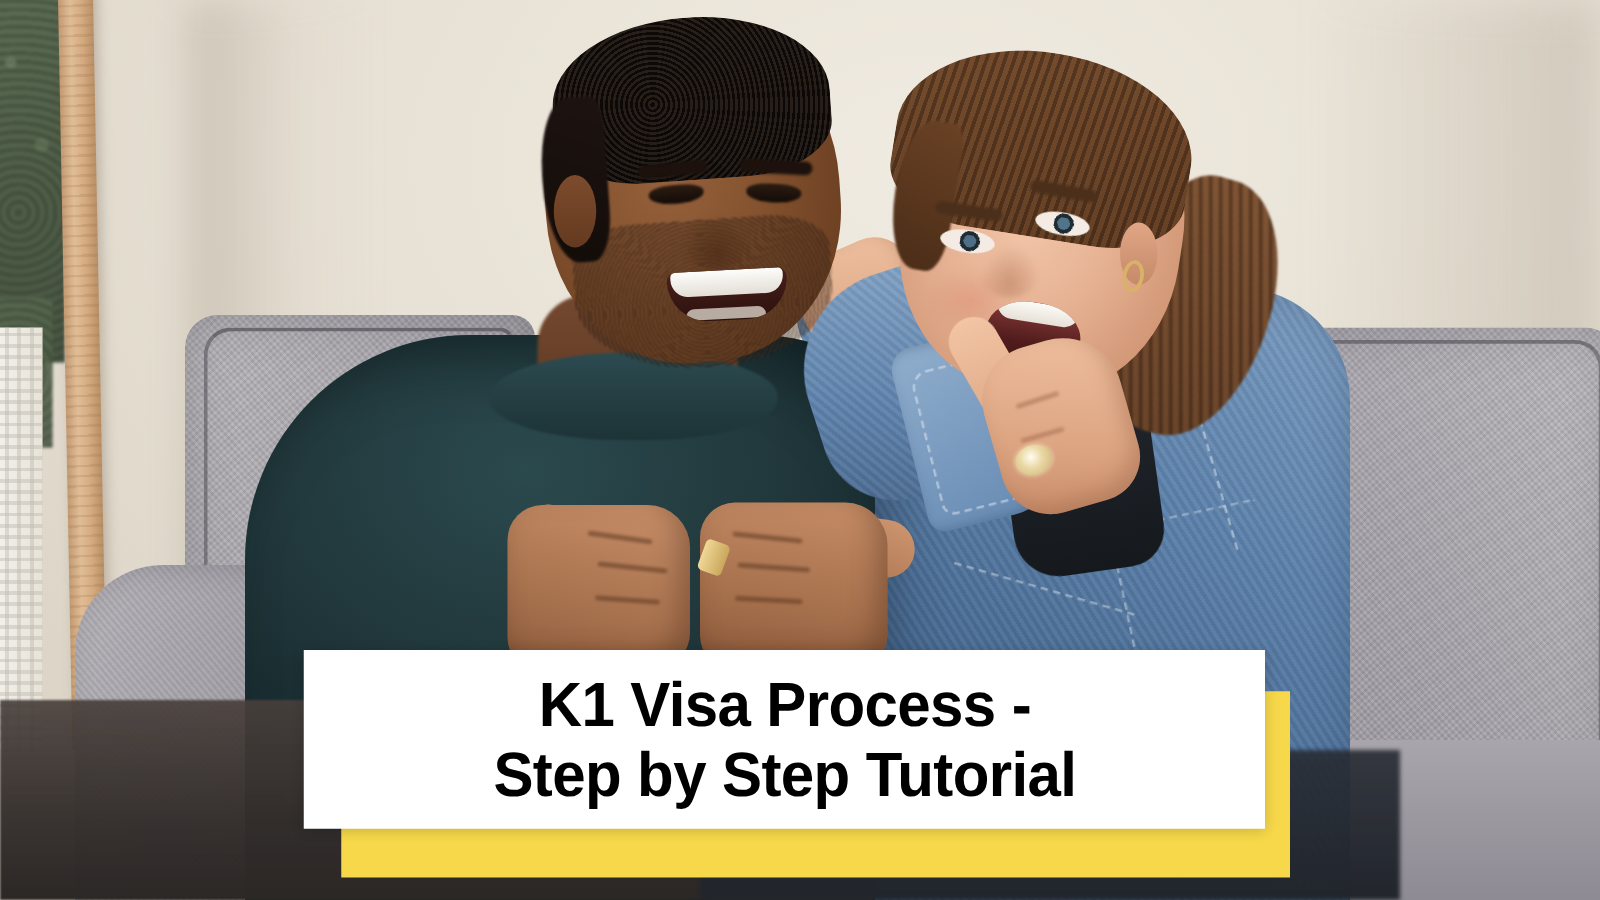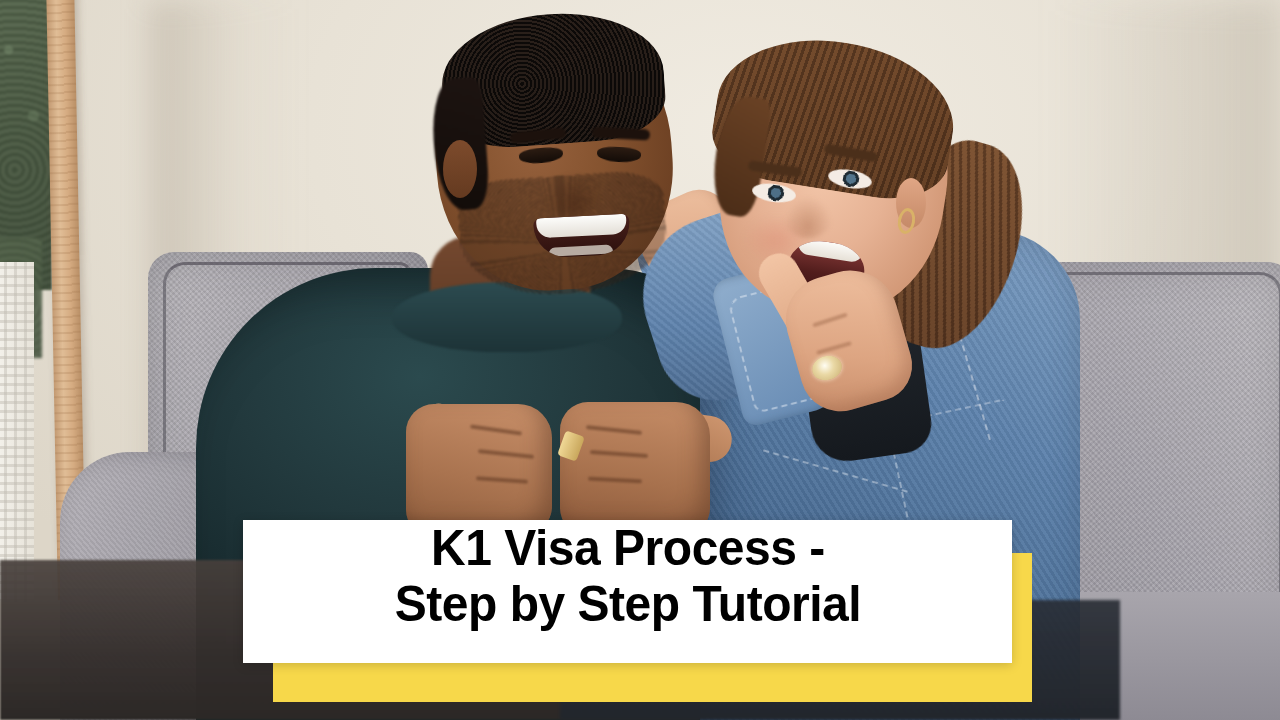--- a/index.html
+++ b/index.html
@@ -489,21 +489,21 @@
   
   .title-accent {
     position:absolute;
     left:273px; top:553px; width:759px; height:149px;
     background:#f7d84a;
   }
   .title-card {
     position:absolute;
     left:243px; top:520px; width:769px; height:143px;
     background:#ffffff;
-    display:flex; align-items:flex-start; justify-content:center;
+    display:flex; align-items:center; justify-content:center;
     box-shadow:0 2px 10px rgba(0,0,0,.18);
   }
   .title-text {
     text-align:center;
     font-family:"Liberation Sans", sans-serif;
     font-weight:700;
     font-size:50px;
     line-height:1.12;
     letter-spacing:-0.5px;
     color:#000000;

